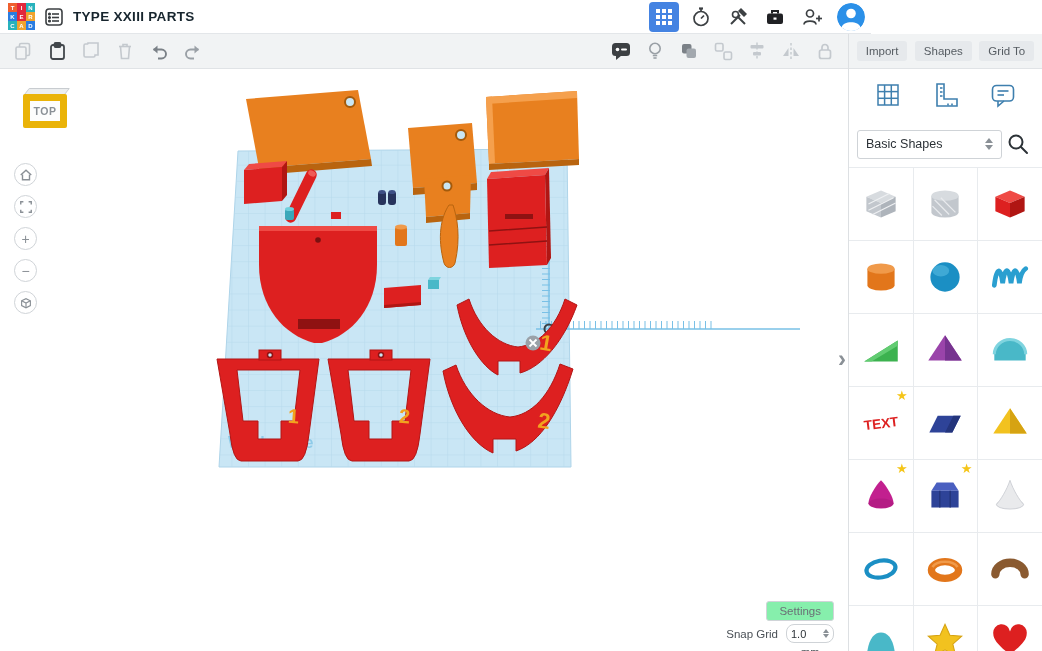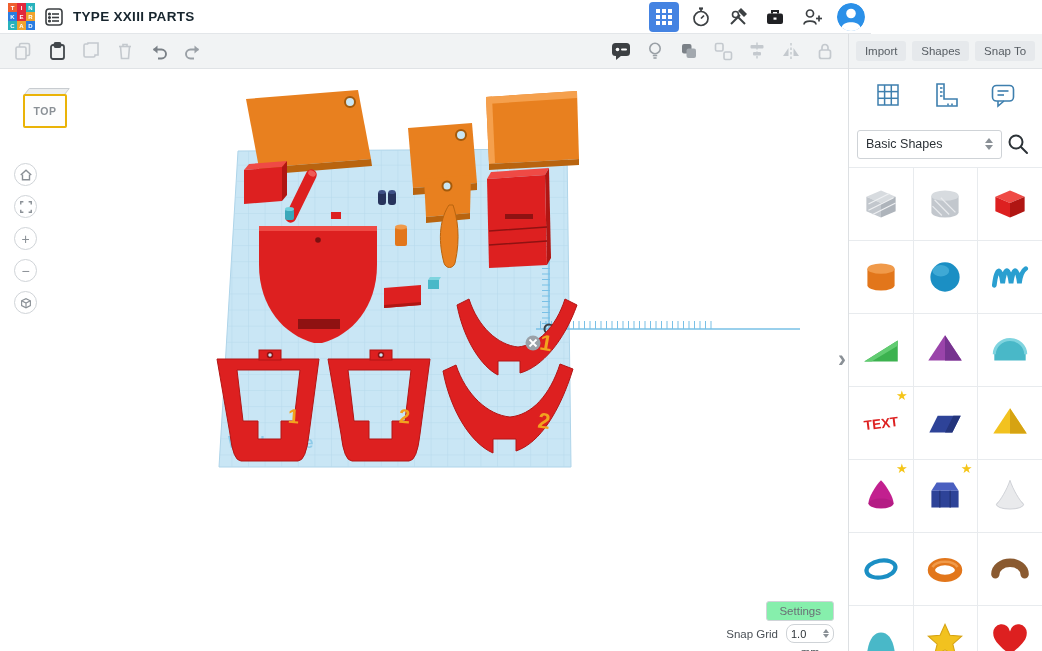--- a/index.html
+++ b/index.html
@@ -50,21 +50,21 @@
   .tiles { flex:1; display:grid; grid-template-columns:repeat(3,1fr); grid-auto-rows:72px; gap:1px;
            background:#e8ebee; border-top:1px solid #e8ebee; overflow:hidden; }
   .tile { background:#fff; display:flex; align-items:center; justify-content:center; position:relative; cursor:pointer; }
   .tile .star-badge { position:absolute; top:1px; right:5px; color:#f5c518; font-size:13px; }
 
   
   .viewport { position:absolute; top:69px; left:0; width:848px; height:582px; background:#fff; overflow:hidden; }
   .scene { position:absolute; top:0; left:0; }
   .viewcube { position:absolute; top:16px; left:20px; width:50px; height:46px; cursor:pointer; }
   .vc-face { position:absolute; left:3px; top:9px; width:44px; height:34px; background:#fdfdfd;
-             border:2px solid #eab308; border-radius:2px; display:flex; align-items:center; justify-content:center;
+             border:7px solid #eab308; border-radius:2px; display:flex; align-items:center; justify-content:center;
              font-size:10.5px; font-weight:bold; color:#8a9096; letter-spacing:.5px; }
   .vc-top { position:absolute; left:6px; top:3px; width:41px; height:8px; background:#eceeef;
             border:1px solid #c8ccd0; transform:skewX(-38deg); border-radius:1px; }
   .nav-col { position:absolute; left:14px; top:94px; display:flex; flex-direction:column; gap:9px; }
   .nav-btn { width:23px; height:23px; border-radius:50%; background:#fff; border:1px solid #d0d4d8;
              color:#8a9096; display:flex; align-items:center; justify-content:center; font-size:14px; cursor:pointer; }
   .collapse-handle { position:absolute; right:2px; top:278px; color:#8a9096; font-size:24px;
                      line-height:24px; cursor:pointer; font-weight:bold; }
   .settings-btn { position:absolute; right:14px; bottom:30px; border:1px solid #d0d4d8; background:#86efac;
                   border-radius:3px; color:#6a7076; font-size:11.5px; padding:3px 12px; font-family:inherit; cursor:pointer; }
@@ -247,21 +247,21 @@
       <rect x="5.5" y="10" width="11" height="8.5" rx="2"></rect>
       <path d="M8,10 v-2.5 a3,3 0 0 1 6,0 v2.5"></path>
     </svg>
   </div>
 </div>
 
 <div class="panel">
   <div class="panel-header">
     <button>Import</button>
     <button>Shapes</button>
-    <button>Snap To</button>
+    <button>Grid To</button>
   </div>
   <div class="panel-icons">
     <div class="pic">
       <svg width="28" height="28" viewBox="0 0 28 28" fill="none" stroke="#3e7fae" stroke-width="1.5">
         <rect x="4" y="4" width="20" height="20"></rect>
         <line x1="10.6" y1="4" x2="10.6" y2="24"></line>
           <line x1="17.3" y1="4" x2="17.3" y2="24"></line>
         <line x1="4" y1="10.6" x2="24" y2="10.6"></line>
           <line x1="4" y1="17.3" x2="24" y2="17.3"></line>
       </svg>

